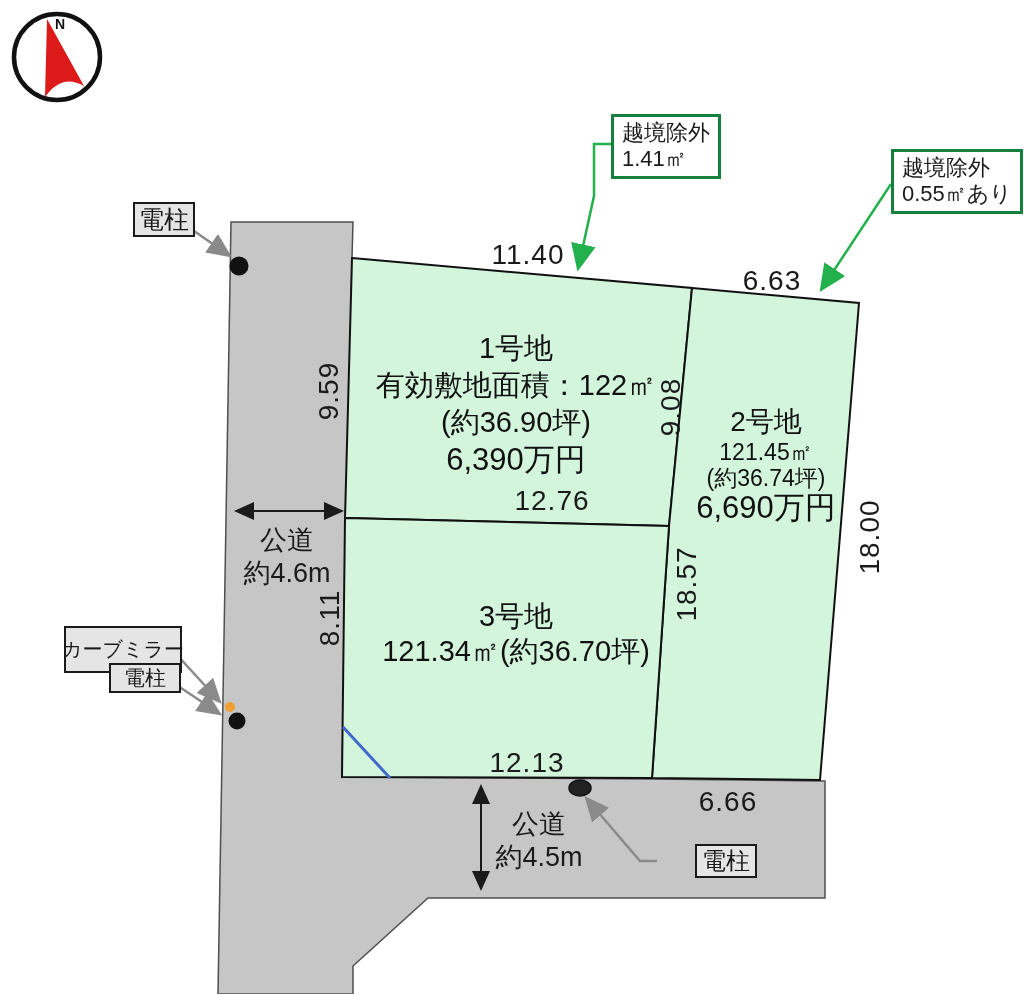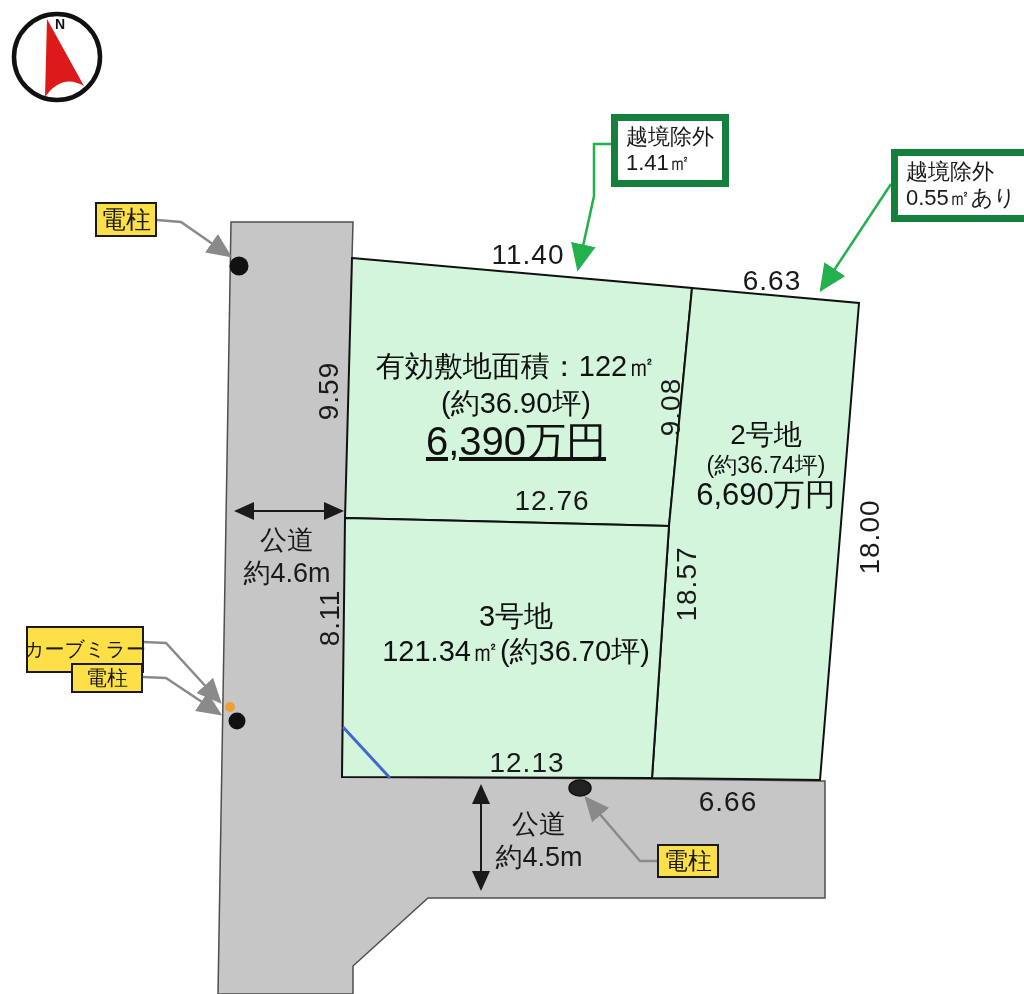--- a/index.html
+++ b/index.html
@@ -6,31 +6,31 @@
   .stage{
     position:relative;width:1024px;height:994px;background:#ffffff;overflow:hidden;
     font-family:"Liberation Sans","DejaVu Sans",sans-serif;color:#1a1a1a;
   }
   .stage svg{position:absolute;left:0;top:0;}
   .lbl{position:absolute;transform:translate(-50%,-50%);white-space:nowrap;
        font-size:28px;color:#1a1a1a;letter-spacing:1px;}
   .lbl.rot{transform:translate(-50%,-50%) rotate(-90deg);}
   .roadlabel{position:absolute;transform:translate(-50%,-50%);text-align:center;
        font-size:27px;line-height:33px;color:#1a1a1a;white-space:nowrap;}
-  .tag{position:absolute;background:#fde047;border:2px solid #1a1a1a;
+  .tag{position:absolute;background:#e5e5e5;border:2px solid #1a1a1a;
        display:flex;align-items:center;justify-content:center;white-space:nowrap;
-       color:#1a1a1a;box-sizing:border-box;}
-  .callout{position:absolute;background:#ffffff;border:7px solid #15803d;
+       color:#1a1a1a;box-sizing:border-box;margin-left:38px;}
+  .callout{position:absolute;background:#ffffff;border:3px solid #15803d;
        padding:3px 8px 4px 8px;font-size:22px;line-height:26px;color:#1a1a1a;
        white-space:nowrap;box-sizing:border-box;}
   .lotblock{position:absolute;transform:translate(-50%,-50%);text-align:center;
        white-space:nowrap;color:#111;}
   .lotblock .l{display:block;}
   #lot1-text .l{font-size:29px;line-height:37px;}
-  #lot1-text .price{font-size:40px;line-height:38px;text-decoration:underline;}
+  #lot1-text .price{font-size:31px;line-height:38px;}
   #lot2-text .name{font-size:28px;line-height:34px;}
   #lot2-text .s{font-size:23px;line-height:26px;}
   #lot2-text .price{font-size:31px;line-height:34px;}
   #lot3-text .l{font-size:29px;line-height:35px;}
   #lot3-text .price{font-size:30px;line-height:36px;}
   .compass-n{position:absolute;font-size:14px;font-weight:bold;color:#111;
        transform:translate(-50%,-50%);}
 </style>
 </head>
 <body>
@@ -110,27 +110,29 @@
   <div class="roadlabel" style="left:287px;top:557px;">
     <div>公道</div>
     <div>約4.6m</div>
   </div>
   <div class="roadlabel" style="left:539px;top:841px;">
     <div>公道</div>
     <div>約4.5m</div>
   </div>
 
   <div class="lotblock" id="lot1-text" style="left:516px;top:404px;">
+    <span class="l">1号地</span>
     <span class="l">有効敷地面積：122㎡</span>
     <span class="l">(約36.90坪)</span>
     <span class="l price">6,390万円</span>
   </div>
 
   <div class="lotblock" id="lot2-text" style="left:766px;top:465px;">
     <span class="l name">2号地</span>
+    <span class="l s">121.45㎡</span>
     <span class="l s">(約36.74坪)</span>
     <span class="l price">6,690万円</span>
   </div>
 
   <div class="lotblock" id="lot3-text" style="left:516px;top:634px;">
     <span class="l">3号地</span>
     <span class="l">121.34㎡(約36.70坪)</span>
   </div>
 
 </div>

